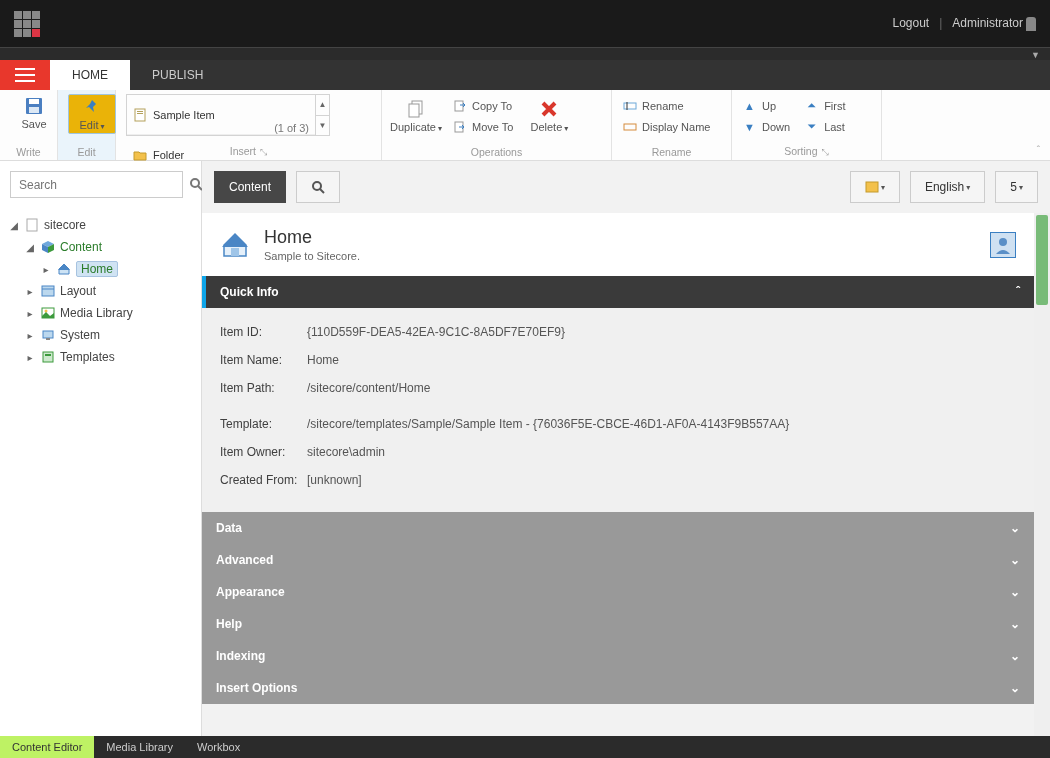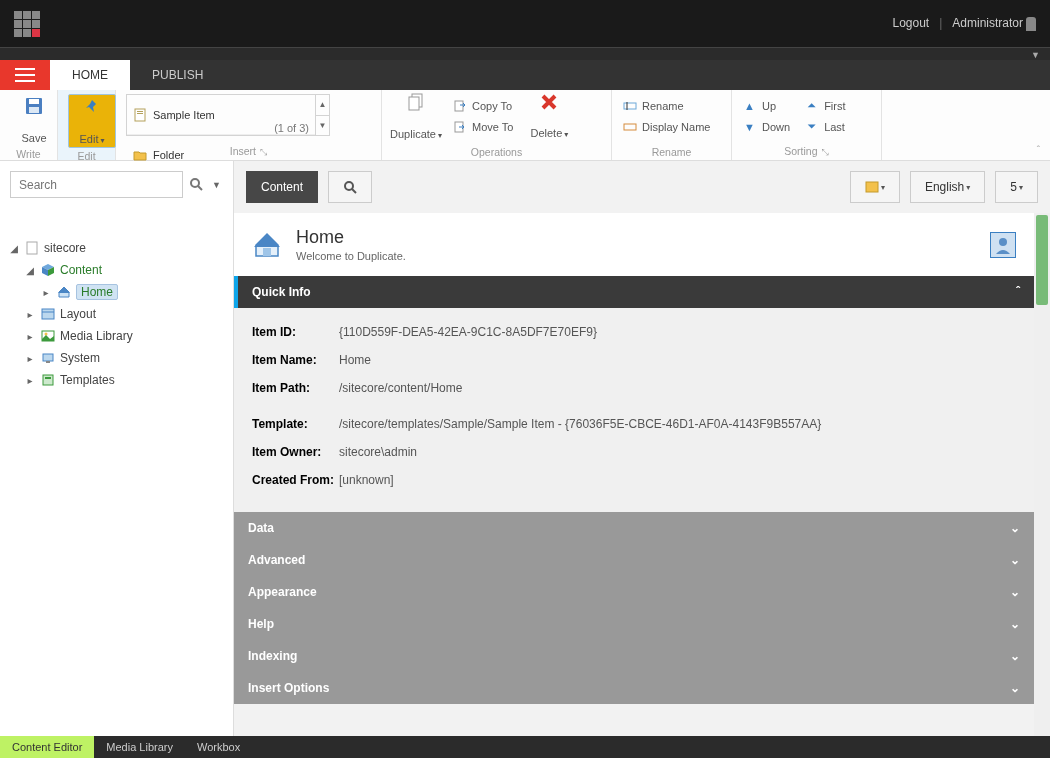--- a/index.html
+++ b/index.html
@@ -20,36 +20,36 @@
 .hamburger div::before,.hamburger div::after{content:"";position:absolute;left:0;width:20px;height:2px;background:#fff;}
 .hamburger div::before{top:-6px;}.hamburger div::after{top:6px;}
 .tab{padding:0 22px;display:flex;align-items:center;color:#ccc;font-size:12px;cursor:pointer;}
 .tab.active{background:#fff;color:#333;}
 .ribbon{background:#fdfdfd;border-bottom:1px solid #ddd;display:flex;align-items:stretch;height:71px;position:relative;}
 .rgrp{border-right:1px solid #e3e3e3;padding:4px 10px 2px;display:flex;flex-direction:column;position:relative;}
 .rgl{font-size:10.5px;color:#999;text-align:center;margin-top:auto;padding-top:2px;}
 .rbtn-big{display:flex;flex-direction:column;align-items:center;justify-content:center;width:48px;padding:2px 0;cursor:pointer;border-radius:2px;}
 .rbtn-big.active{background:#eab308;border:1px solid #9fc5e0;}
 .rbtn-big .ico{width:20px;height:20px;display:flex;align-items:center;justify-content:center;}
-.rbtn-big .lbl{font-size:11px;color:#555;margin-top:16px;}
+.rbtn-big .lbl{font-size:11px;color:#555;margin-top:2px;}
 .caret-sm{font-size:8px;color:#555;margin-left:2px;}
 .insertbox{border:1px solid #d3d3d3;width:190px;height:42px;display:flex;flex-direction:column;font-size:11px;}
 .insertbox .row{flex:1;display:flex;align-items:center;padding:0 6px;cursor:pointer;}
 .insertbox .row:first-child{border-bottom:1px solid #eee;}
 .insertbox .fi{width:14px;height:14px;margin-right:6px;}
 .insertbox .cnt{margin-left:auto;color:#777;margin-top:27px;}
 .spinners{width:14px;display:flex;flex-direction:column;border:1px solid #d3d3d3;border-left:none;}
 .spinners div{flex:1;display:flex;align-items:center;justify-content:center;font-size:8px;color:#666;cursor:pointer;}
 .spinners div:first-child{border-bottom:1px solid #d3d3d3;}
 .rbtn-s{display:flex;align-items:center;font-size:11px;color:#555;cursor:pointer;height:19px;margin:1px 0;}
 .rbtn-s .ico{width:15px;height:15px;margin-right:5px;display:flex;align-items:center;justify-content:center;}
 .collapse-caret{position:absolute;right:10px;bottom:4px;color:#aaa;font-size:10px;cursor:pointer;}
 .dialoglaunch{font-size:9px;color:#999;margin-left:4px;cursor:pointer;}
 .workspace{display:flex;height:584px;}
-.leftpane{width:234px;border-right:1px solid #ddd;display:flex;flex-direction:column;gap:23px;}
+.leftpane{width:202px;border-right:1px solid #ddd;display:flex;flex-direction:column;}
 .searchbar{padding:10px;display:flex;gap:6px;align-items:center;}
 .searchbar input{flex:1;border:1px solid #ccc;height:27px;padding:0 8px;font-size:12px;}
 .sbtn{width:22px;height:22px;display:flex;align-items:center;justify-content:center;cursor:pointer;color:#666;}
 .tree{padding:6px 4px;font-size:12px;color:#444;}
 .tnode{display:flex;align-items:center;height:22px;cursor:pointer;}
 .tnode .tg{width:12px;text-align:center;color:#666;font-size:10px;}
 .tnode .ni{width:16px;height:16px;margin:0 4px;display:flex;align-items:center;justify-content:center;}
 .tnode.sel{color:#2a7c2a;}
 .tnode.sel .nl{background:#d0e3f3;border:1px solid #a7c3e0;padding:0 4px;border-radius:2px;}
 .tnode.link .nl{color:#2a7c2a;}
@@ -64,21 +64,21 @@
 .dhead{display:flex;align-items:center;padding:14px 18px;}
 .dhead .hicon{width:30px;height:30px;margin-right:14px;}
 .dhead h2{font-size:18px;font-weight:normal;color:#333;}
 .dhead .sub{font-size:11px;color:#666;margin-top:2px;}
 .avatar{width:26px;height:26px;border:1px solid #3a7fc2;margin-left:auto;background:#cfe1f2;display:flex;align-items:center;justify-content:center;}
 .sectionbar{background:#3a3a3a;color:#fff;padding:9px 14px;font-size:12px;font-weight:bold;display:flex;align-items:center;cursor:pointer;border-left:4px solid #0ea5e9;}
 .sectionbar.gray{background:#999;border-left:none;font-weight:bold;margin-top:0;}
 .sectionbar .chev{margin-left:auto;font-size:12px;}
 .qinfo{padding:10px 18px 18px;background:#f0f0f0;}
 .qrow{display:flex;padding:7px 0;font-size:12px;}
-.qrow .ql{width:87px;color:#000000;font-weight:bold;}
+.qrow .ql{width:87px;color:#404040;font-weight:normal;}
 .qrow .qv{color:#555;}
 .scrollbar-fake{position:absolute;right:0;top:52px;bottom:0;width:16px;background:#efefef;}
 .scrollbar-fake .thumb{position:absolute;top:2px;left:2px;right:2px;height:90px;background:#78bb78;border-radius:2px;}
 .bottombar{position:absolute;left:0;right:0;bottom:0;height:22px;background:#2b2b2b;display:flex;align-items:stretch;font-size:11px;}
 .bottombar .btab{padding:0 12px;display:flex;align-items:center;color:#ccc;cursor:pointer;}
 .bottombar .btab.active{background:#bef264;color:#333;}
 svg{display:block;}
 </style>
 </head>
 <body>
@@ -383,21 +383,21 @@
         <div class="dhead">
           <span class="hicon">
               <svg width="30" height="30">
                 <path d="M15 4 L26 15 L26 26 L4 26 L4 15 Z" fill="#e5f0fa" stroke="#4a86c5" stroke-width="1.5"></path>
                 <path d="M15 4 L28 17 L2 17 Z" fill="#4a86c5"></path>
                 <rect x="11" y="18" width="8" height="8" fill="#9fc5e8"></rect>
               </svg>
             </span>
           <div>
             <h2>Home</h2>
-            <div class="sub">Welcome to Duplicate.</div>
+            <div class="sub">Sample to Sitecore.</div>
           </div>
           <div class="avatar">
               <svg width="18" height="18">
                 <circle cx="9" cy="6" r="4" fill="#5a8fc7"></circle>
                 <path d="M2 18 Q9 10 16 18 Z" fill="#5a8fc7"></path>
               </svg>
             </div>
         </div>
 
         <div class="sectionbar">

